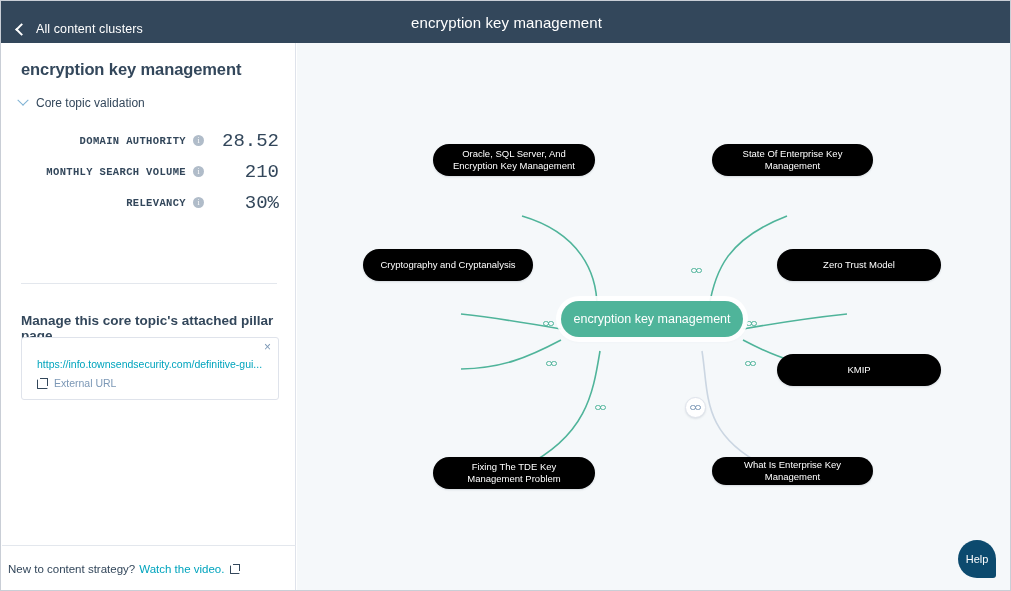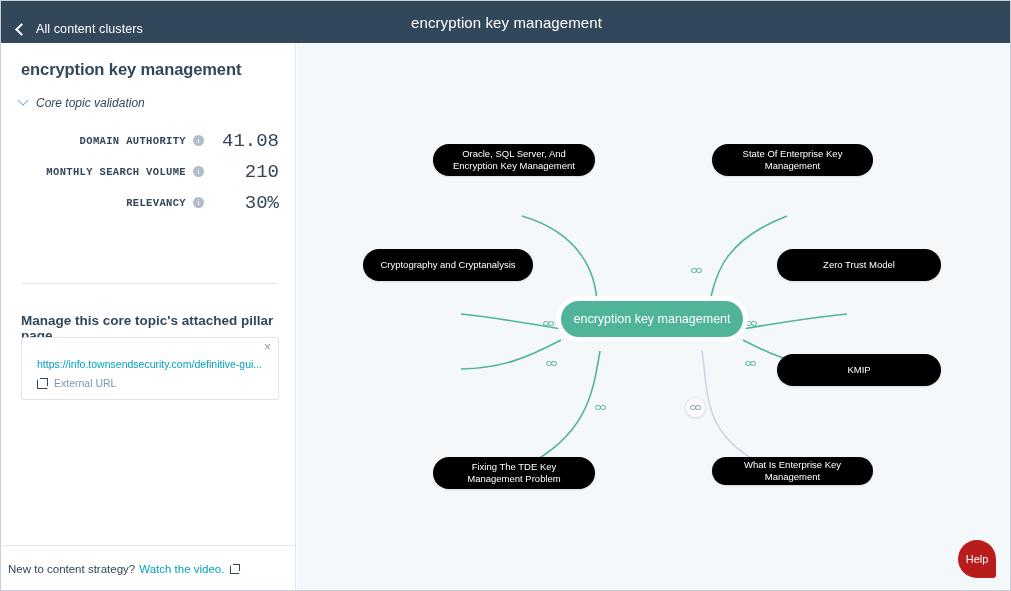--- a/index.html
+++ b/index.html
@@ -55,21 +55,20 @@
   }
   .side-title {
     position: absolute; left: 19px; top: 17px;
     font-size: 16.5px; font-weight: 700; color: #33475b;
     letter-spacing: -.1px;
   }
   .section-toggle {
     position: absolute; left: 17px; top: 53px;
     display: flex; align-items: center; gap: 9px;
     cursor: pointer;
-    font-style: italic;
   }
   .chev-down {
     width: 8px; height: 8px;
     border-right: 1.6px solid #7fb2d4;
     border-bottom: 1.6px solid #7fb2d4;
     transform: rotate(45deg) translate(-2px,-2px);
   }
   .section-toggle span {
     font-size: 12px; color: #33475b;
   }
@@ -198,21 +197,21 @@
   .node.center {
     background: #4fb49a;
     font-size: 12.5px;
     border-radius: 26px;
     box-shadow: 0 0 0 5px rgba(255,255,255,.92), 0 2px 5px rgba(45,62,80,.18);
   }
 
   .help-btn {
     position: absolute; right: 15px; bottom: 13px;
     width: 38px; height: 38px;
-    background: #b91c1c;
+    background: #0c4a6e;
     border-radius: 19px 19px 3px 19px;
     color: #fff; font-size: 11px;
     display: flex; align-items: center; justify-content: center;
     cursor: pointer;
   }
 
   .link-badge {
     position: absolute;
     width: 21px; height: 21px; border-radius: 50%;
     background: #ffffff; border: 1px solid #dfe3eb;
@@ -253,21 +252,21 @@
 
     <div class="section-toggle">
       <span class="chev-down"></span>
       <span>Core topic validation</span>
     </div>
 
     <div class="metrics">
       <div class="metric-row">
         <div class="metric-label">DOMAIN AUTHORITY</div>
         <div class="info-icon"></div>
-        <div class="metric-value">41.08</div>
+        <div class="metric-value">28.52</div>
       </div>
       <div class="metric-row">
         <div class="metric-label">MONTHLY SEARCH VOLUME</div>
         <div class="info-icon"></div>
         <div class="metric-value">210</div>
       </div>
       <div class="metric-row">
         <div class="metric-label">RELEVANCY</div>
         <div class="info-icon"></div>
         <div class="metric-value">30%</div>

